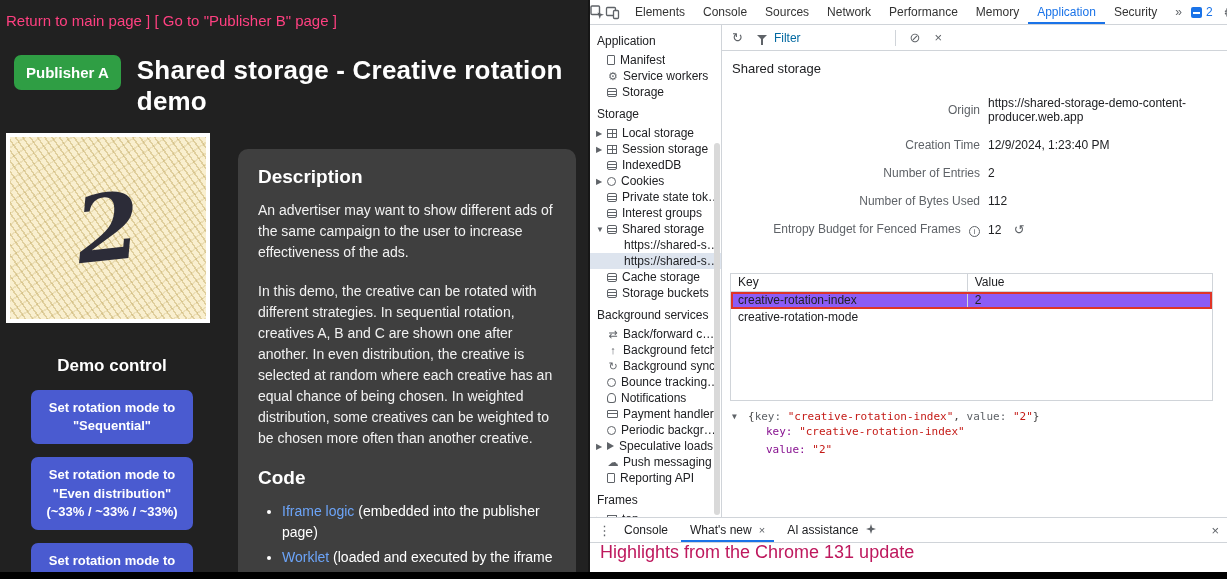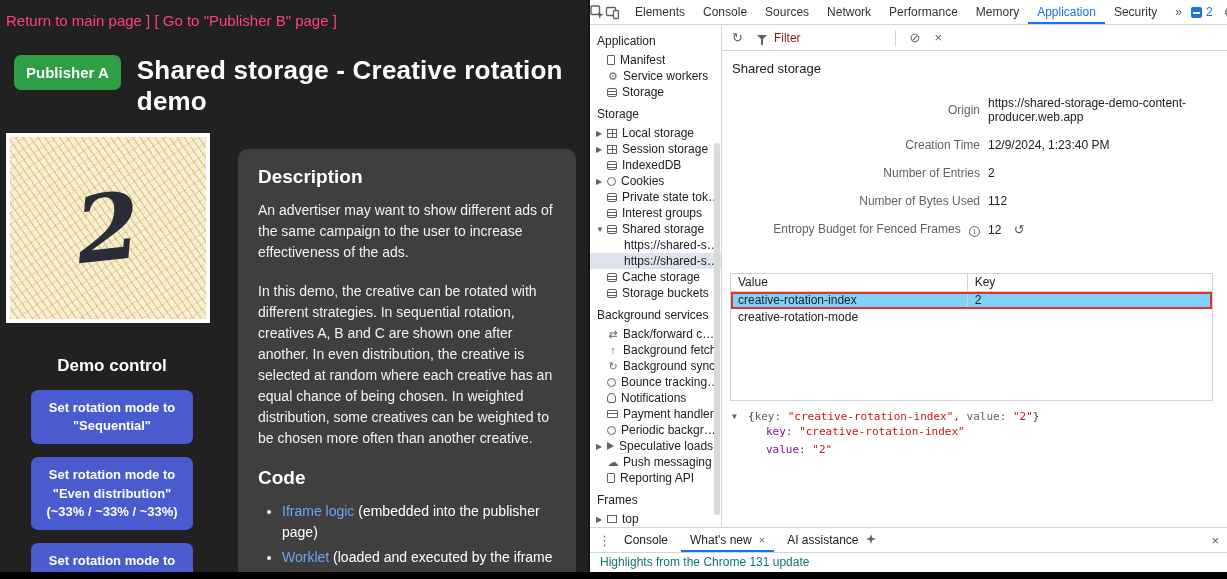--- a/index.html
+++ b/index.html
@@ -68,58 +68,58 @@
   .ic-card { width:11px; height:8px; border:1px solid #5f6368; border-radius:1px;
     background:linear-gradient(#5f6368,#5f6368) 0 2px/100% 1px no-repeat; }
   .ic-frame { width:10px; height:8px; border:1px solid #5f6368; }
   .ic-tri { width:0; height:0; border-left:7px solid #5f6368; border-top:4px solid transparent; border-bottom:4px solid transparent; }
   .gic { width:12px; flex:none; text-align:center; color:#5f6368; font-size:11px; margin-right:4px; line-height:1; }
   .sb-scroll { position:absolute; right:1px; top:118px; width:6px; height:372px; background:#d9d9d9; border-radius:3px; }
 
   .content { flex:1; display:flex; flex-direction:column; min-width:0; }
   .toolbar { height:26px; flex:none; border-bottom:1px solid #d0d4d9; display:flex; align-items:center; gap:14px; padding:0 10px; }
   .glyph { color:#5f6368; font-size:13px; cursor:pointer; line-height:1; }
-  .filter { display:flex; align-items:flex-end; gap:6px; color:#7f1d1d; cursor:pointer; }
+  .filter { display:flex; align-items:flex-end; gap:6px; color:#0369a1; cursor:pointer; }
   .funnel { position:relative; width:11px; height:10px; }
   .funnel::before { content:""; position:absolute; top:0; left:0; border-left:5.5px solid transparent; border-right:5.5px solid transparent; border-top:5px solid #5f6368; }
   .funnel::after { content:""; position:absolute; top:4px; left:4.5px; width:2px; height:6px; background:#5f6368; }
   .toolbar .sep { width:1px; height:16px; background:#d0d4d9; margin-left:80px; }
 
   .main { flex:1; min-height:0; overflow:hidden; padding:8px 10px 0 8px; }
   .panel-title { font-size:13px; color:#202124; margin:2px 0 20px 2px; }
   .meta-grid { display:grid; grid-template-columns:250px auto; column-gap:8px; row-gap:14px; margin-bottom:36px; align-items:center; }
   .meta-label { text-align:right; color:#5f6368; }
   .meta-value { color:#202124; }
   .info-ic { display:inline-flex; width:11px; height:11px; border:1px solid #5f6368; border-radius:50%; font-size:8px; align-items:center; justify-content:center; margin-left:5px; color:#5f6368; vertical-align:-1px; cursor:pointer; }
   .reset { margin-left:9px; font-size:13px; }
 
   .kv-table { border:1px solid #d0d4d9; margin-right:4px; }
   .kv-row { display:grid; grid-template-columns:49% 51%; }
   .kv-head { border-bottom:1px solid #d0d4d9; }
   .kv-cell { padding:0 7px; height:17px; line-height:17px; overflow:hidden; white-space:nowrap; }
   .kv-cell + .kv-cell { border-left:1px solid #d0d4d9; }
-  .kv-row.selected { background:#7dd3fc; }
+  .kv-row.selected { background:#8b5cf6; }
   .kv-row.highlight { outline:2px solid #e03527; outline-offset:-2px; }
   .kv-filler { height:74px; }
 
   .preview { margin-top:7px; font-family:"DejaVu Sans Mono", monospace; font-size:11px; color:#202124; padding:2px; }
   .pv-line1 { display:flex; align-items:flex-start; gap:5px; }
   .pv-line1 .exp { padding-top:2px; }
   .pv-line { padding-left:34px; line-height:1.6; }
   .pv-dim { color:#444; }
   .pv-name { color:#5f6368; }
   .pv-prop { color:#881391; }
   .pv-str { color:#c41a16; }
 
   .drawer { height:25px; flex:none; border-top:1px solid #d0d4d9; display:flex; align-items:center; padding:0 8px; gap:4px; }
   .drawer-tab { padding:0 9px; height:100%; display:flex; align-items:center; gap:7px; color:#202124; cursor:pointer; }
   .drawer-tab.active { box-shadow:inset 0 -2px 0 #1a73e8; }
   .xsmall { font-size:11px; }
   .flex-sp { flex:1; }
-  .statusbar { height:20px; flex:none; border-top:1px solid #d0d4d9; line-height:19px; padding-left:10px; font-size:12px; color:#0f766e; background:#fff; }
+  .statusbar { height:30px; flex:none; border-top:1px solid #d0d4d9; line-height:19px; padding-left:10px; font-size:18px; color:#be185d; background:#fff; }
 </style>
 </head>
 <body>
 
 <div class="screen">
 
   <div class="page">
     <div class="top-nav">
       <a>Return to main page ]</a>
       <a>[ Go to "Publisher B" page ]</a>
@@ -354,22 +354,22 @@
               <span class="info-ic">i</span>
             </div>
             <div class="meta-value">
               <span>12</span>
               <span class="glyph reset">↺</span>
             </div>
           </div>
 
           <div class="kv-table">
             <div class="kv-row kv-head">
+              <div class="kv-cell">Key</div>
               <div class="kv-cell">Value</div>
-              <div class="kv-cell">Key</div>
             </div>
             <div class="kv-row selected highlight">
               <div class="kv-cell">creative-rotation-index</div>
               <div class="kv-cell">2</div>
             </div>
             <div class="kv-row">
               <div class="kv-cell">creative-rotation-mode</div>
             </div>
             <div class="kv-filler"></div>
           </div>

